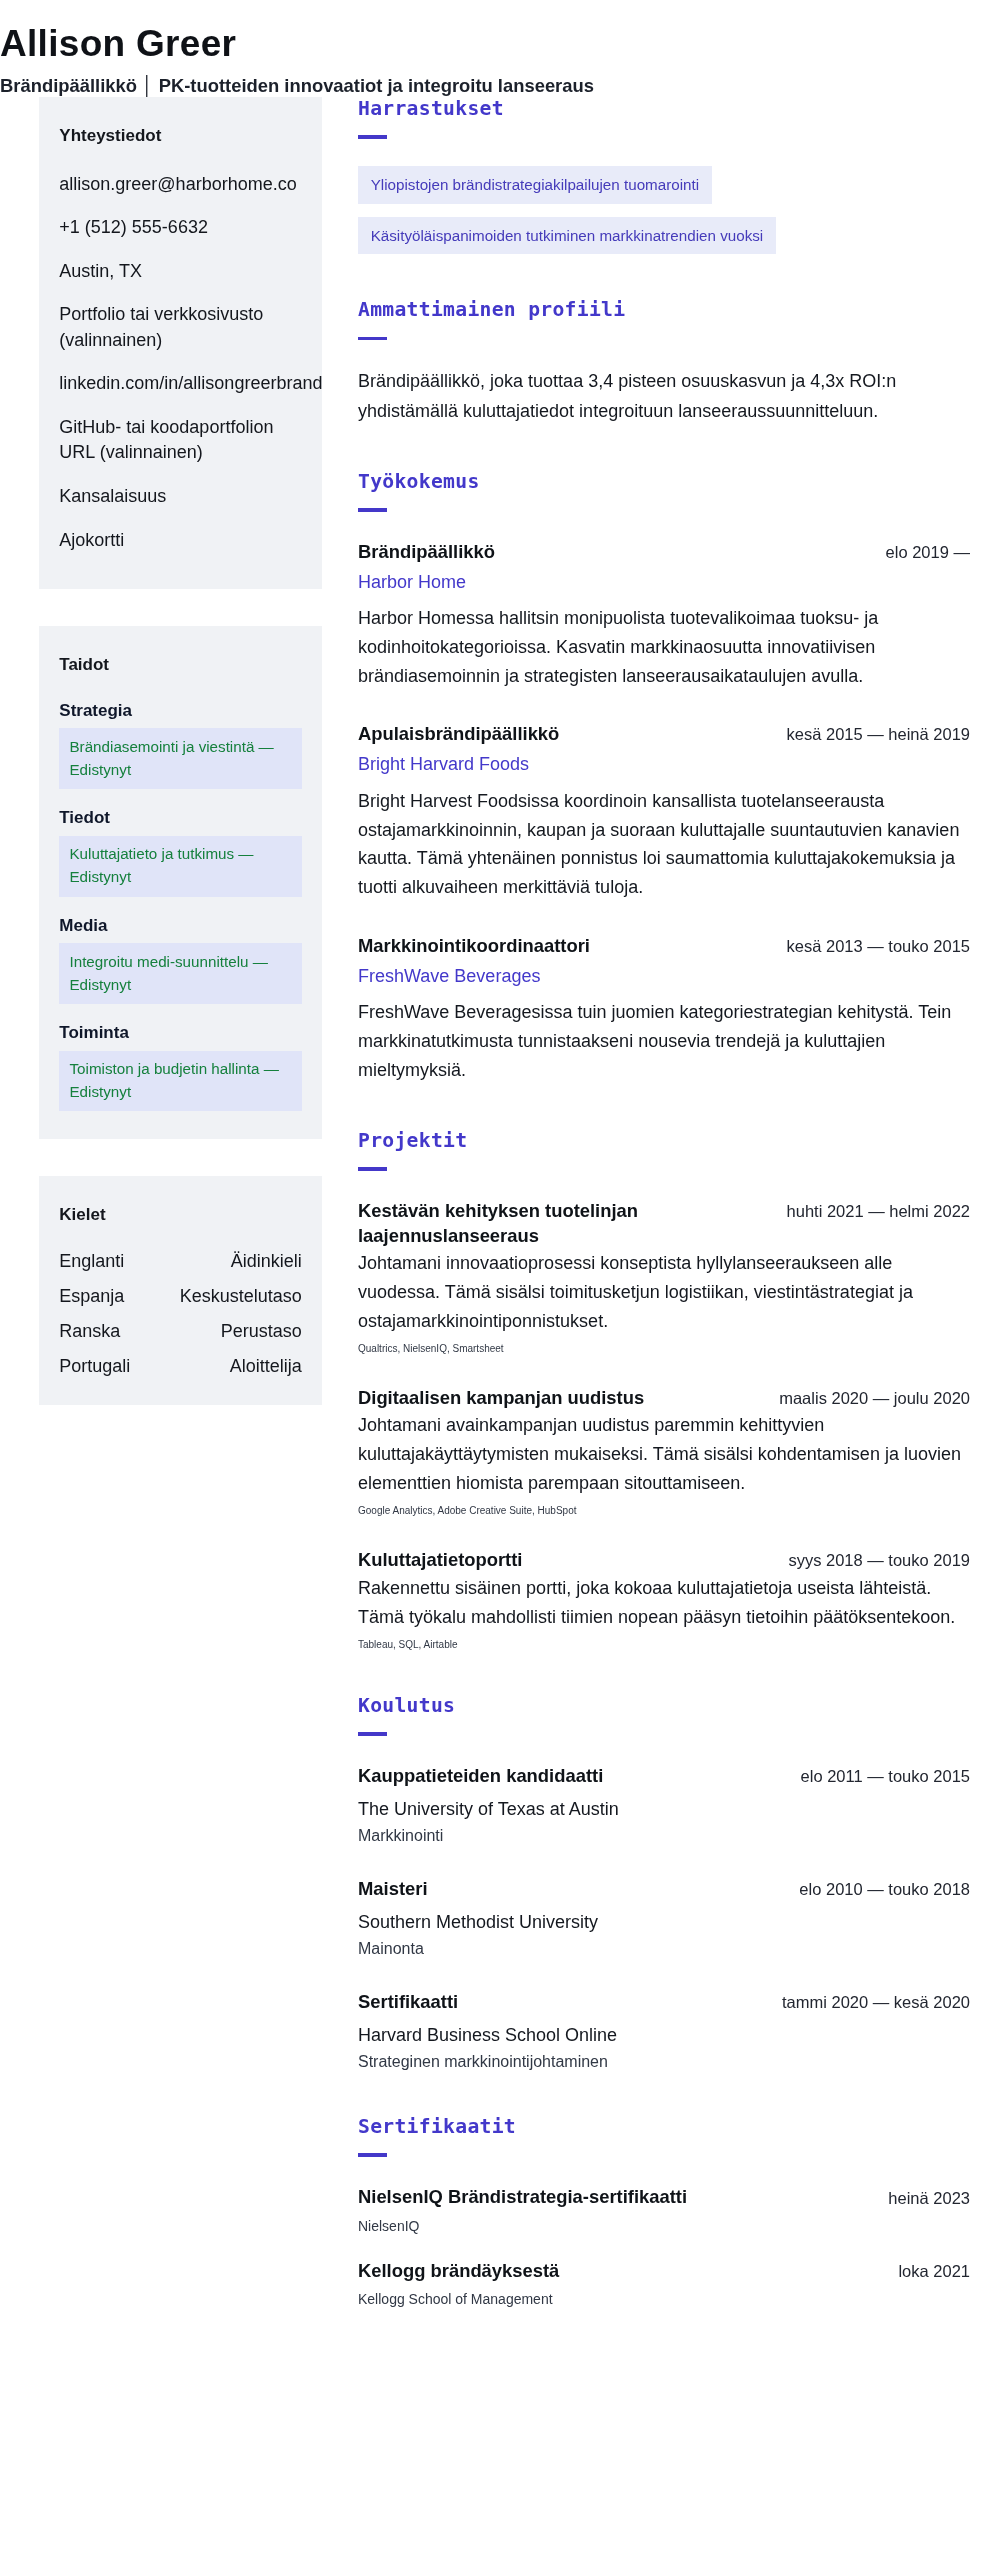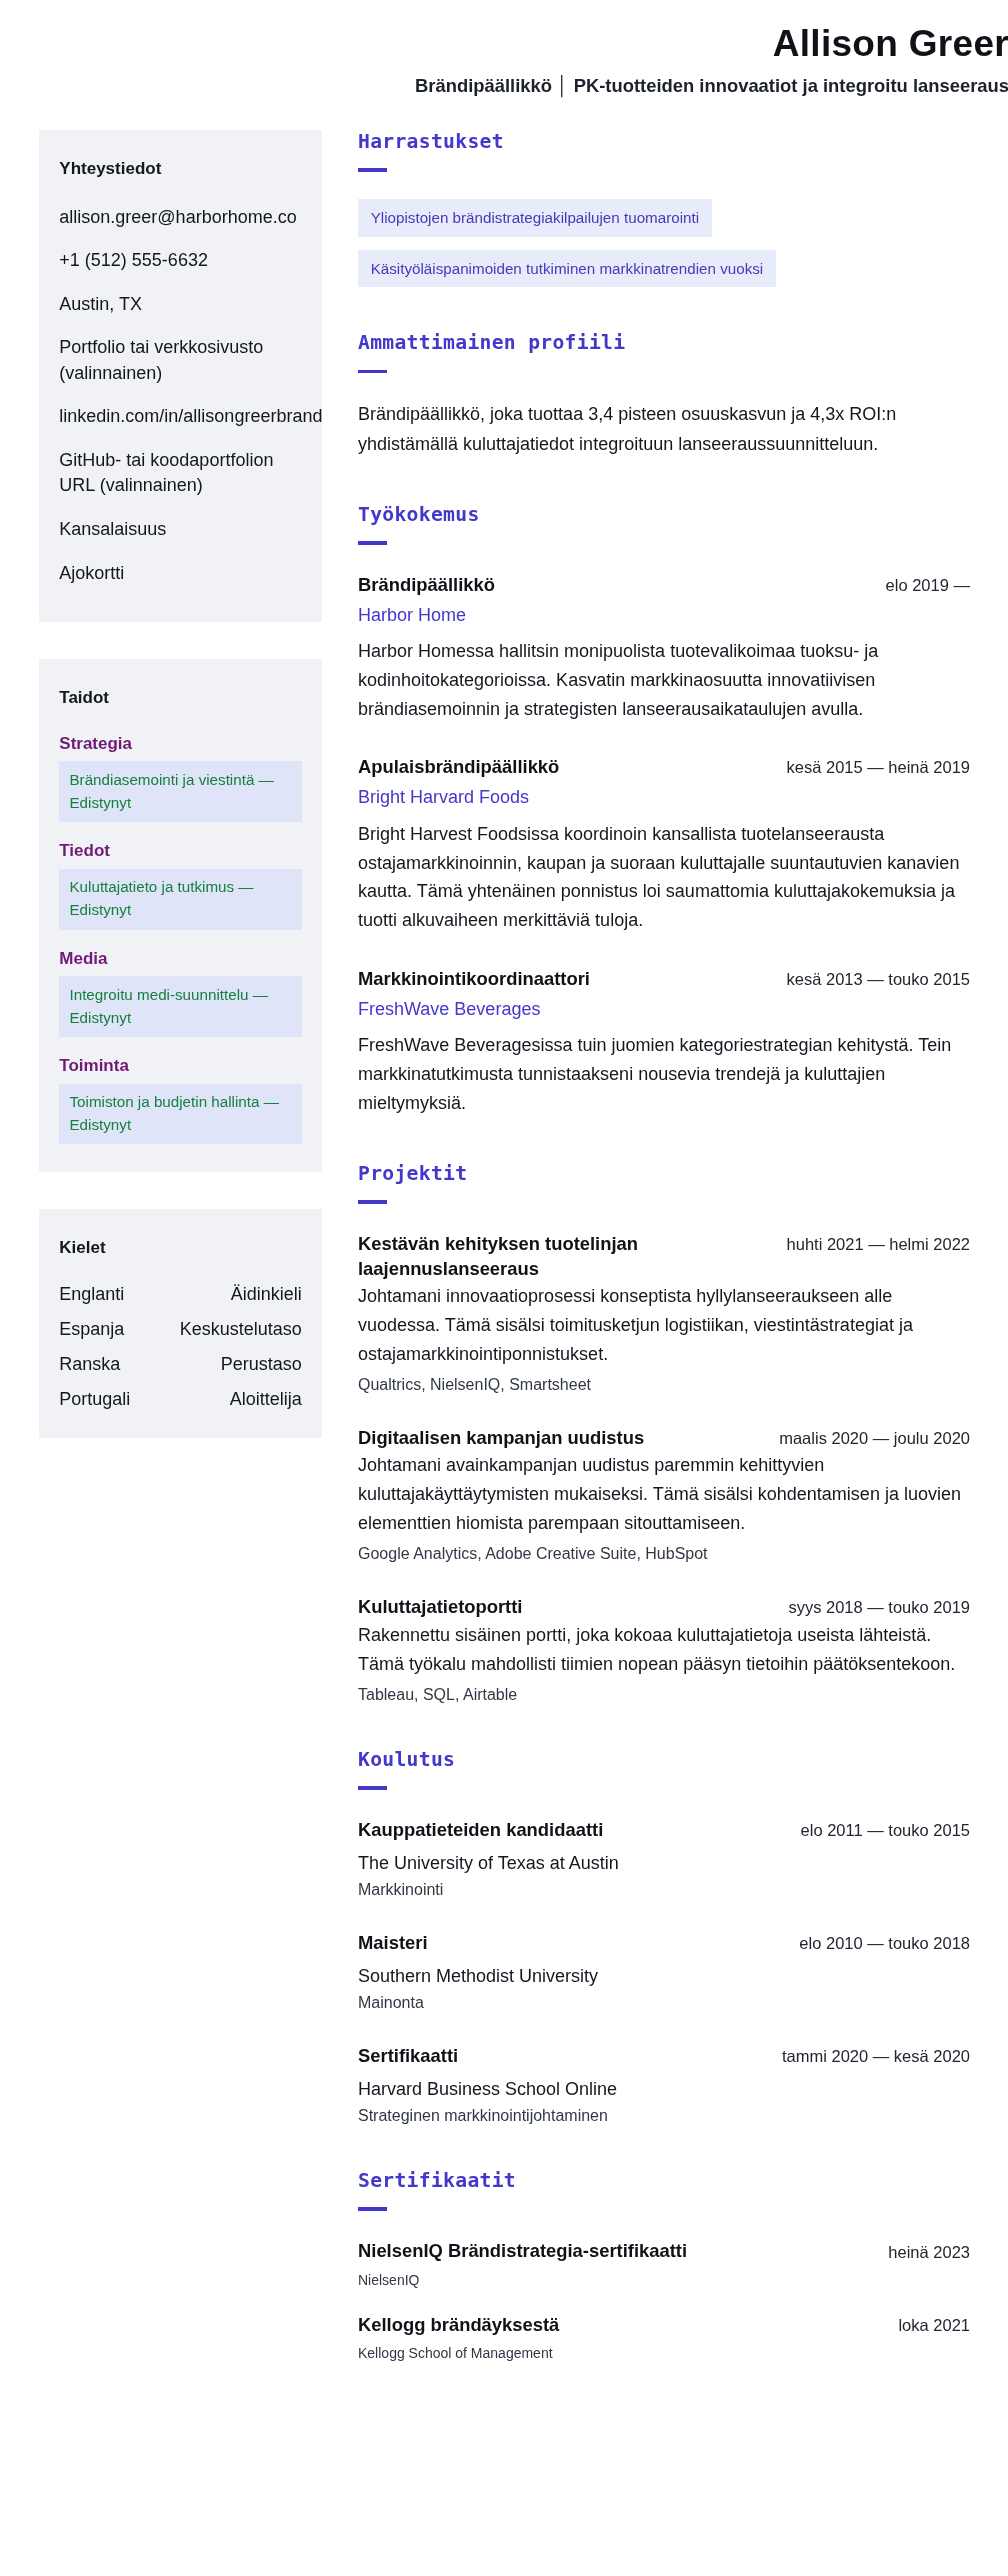--- a/index.html
+++ b/index.html
@@ -5,38 +5,38 @@
   * { box-sizing: border-box; }
   html, body { margin: 0; padding: 0; background: #ffffff; }
   body {
     width: 1009px;
     font-family: "Liberation Sans", sans-serif;
     color: #15181f;
   }
   .page { width: 1009px; min-height: 2576px; background: #fff; padding-top: 23px; }
 
   
-  header { text-align: right; margin-bottom: 33px; }
+  header { text-align: left; }
   .name { font-size: 37px; font-weight: 700; margin: 0 0 10.2px; color: #0f1217; letter-spacing: 0.3px; }
   .subtitle { font-size: 18.4px; color: #1c212b; font-weight: bold; }
 
   
   .columns { display: flex; gap: 36px; padding: 0 39px; align-items: flex-start; }
   aside { flex: 0 0 283px; width: 283px; }
   main { flex: 1; min-width: 0; }
 
   
   .box { background: #f0f2f5; padding: 29px 20.3px 25.4px; margin-bottom: 37px; }
   .box-title { font-size: 17px; font-weight: 700; color: #14171d; margin: 0 0 25.4px; }
   .contact-item { font-size: 18px; line-height: 1.42; margin-bottom: 18px; color: #14171d; white-space: normal; }
   .contact-item:last-child { margin-bottom: 11px; }
 
   .skill-group { margin-bottom: 19px; }
   .skill-group:last-child { margin-bottom: 2.5px; }
-  .skill-label { font-size: 17px; font-weight: 700; margin: 0 0 7.6px; color: #701a75; }
+  .skill-label { font-size: 17px; font-weight: 700; margin: 0 0 7.6px; color: #0f172a; }
   .skill-pill { background: #e0e4f8; color: #15803d; font-size: 15.2px; line-height: 1.5; padding: 7.6px 10.2px; }
 
   .lang-row { display: flex; justify-content: space-between; font-size: 18px; margin-bottom: 14px; color: #14171d; }
   .lang-row:last-child { margin-bottom: 2.5px; }
 
   
   section { margin-bottom: 44px; }
   .sec-title {
     font-family: "DejaVu Sans Mono", monospace;
     font-size: 19.7px; font-weight: 700; color: #4338ca;
@@ -51,21 +51,21 @@
 
   .body-text { font-size: 18px; line-height: 1.62; color: #14181f; margin: 0; }
 
   .entry { margin-bottom: 30.5px; }
   .entry:last-child { margin-bottom: 6.4px; }
   .entry-head { display: flex; justify-content: space-between; align-items: flex-start; gap: 30.5px; }
   .entry-title { font-size: 18.4px; font-weight: 700; color: #0f1318; line-height: 1.4; margin: 0; }
   .entry-dates { font-size: 16.5px; color: #222630; flex: 0 0 auto; max-width: 191px; line-height: 1.55; padding-top: 1.3px; }
   .company { font-size: 18px; color: #4338ca; margin: 6.4px 0 11.4px; }
   .desc { font-size: 18px; line-height: 1.6; color: #14181f; margin: 0; }
-  .tech { font-size: 16px; color: #313845; margin-top: 7.6px; }
+  .tech { font-size: 10px; color: #313845; margin-top: 7.6px; }
 
   .edu-school { font-size: 18px; color: #14181f; margin-top: 9px; }
   .edu-detail { font-size: 16px; color: #313845; margin-top: 7.6px; }
 
   .cert-issuer { font-size: 14px; color: #313845; margin-top: 6.4px; }
   .cert-entry { margin-bottom: 24px; }
 </style>
 </head>
 <body>
 

